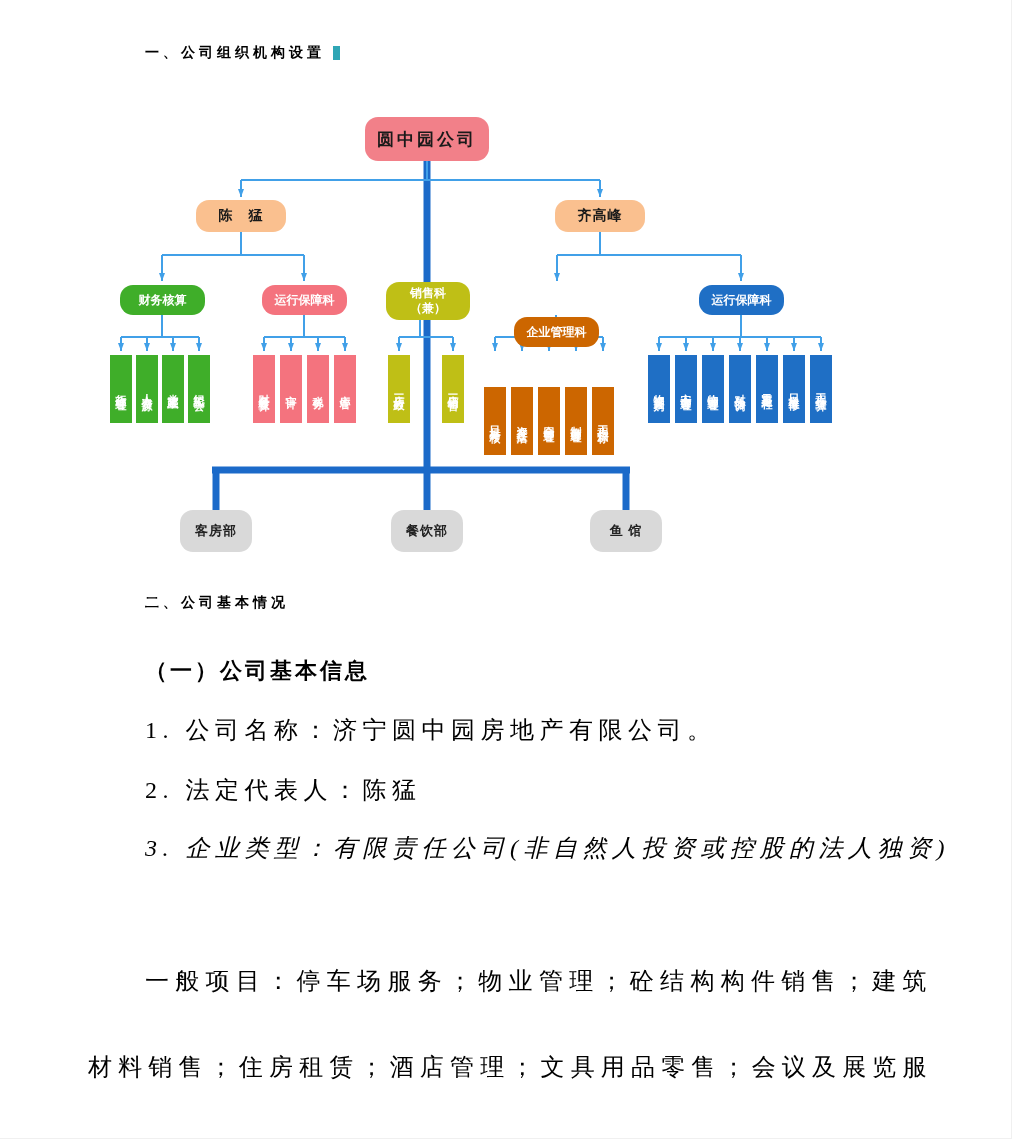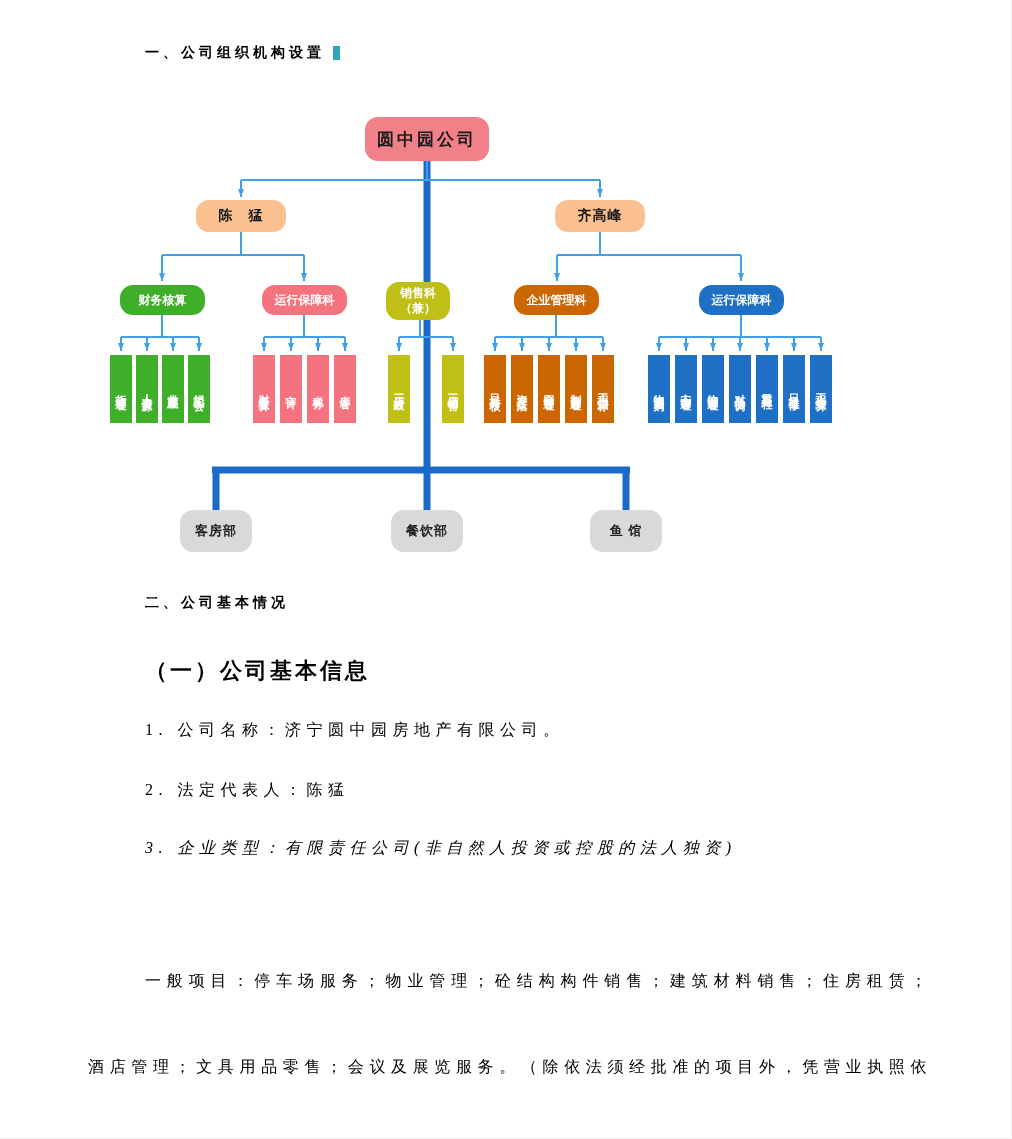--- a/index.html
+++ b/index.html
@@ -31,39 +31,39 @@
 
   .obox {
     position:absolute; display:flex; align-items:center; justify-content:center;
     text-align:center; font-weight:bold; white-space:pre-line;border-radius:13px;
   }
   .root   { left:365px; top:12px; width:124px; height:44px; background:var(--root_bg,#F28089);
             color:var(--text_dark,#1a1a1a); font-size:17px; letter-spacing:3px; }
   .leader { top:95px; width:90px; height:32px; background:var(--leader_bg,#FAC08F);
             color:var(--text_dark,#1a1a1a); font-size:14px; letter-spacing:1px; }
   .dept   { top:180px; width:85px; height:30px; color:var(--text_light,#fff); font-size:12px; line-height:1.25; }
-  .dept.tall { top:177px; width:64px; height:38px;text-align:right; }
+  .dept.tall { top:177px; width:84px; height:38px;text-align:right; }
   .vbox {
     position:absolute; top:250px; width:22px; height:68px; color:var(--text_light,#fff);
     font-size:11px; font-weight:bold; writing-mode:vertical-lr; text-align:center;
     line-height:22px; letter-spacing:2px;
   }
   .unit { top:405px; width:72px; height:42px; background:var(--bottom_gray,#D9D9D9);
           color:#222; font-size:13px; letter-spacing:1px; }
 
   .bg-green  { background:var(--dept_green,#3FAE29); }
   .bg-pink   { background:var(--dept_pink,#F4737E); }
   .bg-yellow { background:var(--dept_yellow,#BFBF16); }
-  .bg-orange { background:var(--dept_orange,#CC6600); }
+  .bg-orange { background:var(--dept_orange,#CC6600);margin-top:32px; }
   .bg-blue   { background:var(--dept_blue,#1F6FC5); }
 
   
   .body-text {
     position:absolute; left:88px; width:844px; color:#000;
-    font-family:"Liberation Serif", serif; font-size:16px; letter-spacing:5.5px;
+    font-family:"Liberation Serif", serif; font-size:24px; letter-spacing:5.5px;
     text-indent:57px; line-height:32px; white-space:nowrap;
   }
   #item1 { top:714px; } #item2 { top:774px; } #item3 { top:832px;font-style:italic; } #item4 { top:890px; }
   .para  { top:938px; line-height:86px; white-space:normal; text-align:justify; }
 </style>
 </head>
 <body>
 
 <div class="page">
 

